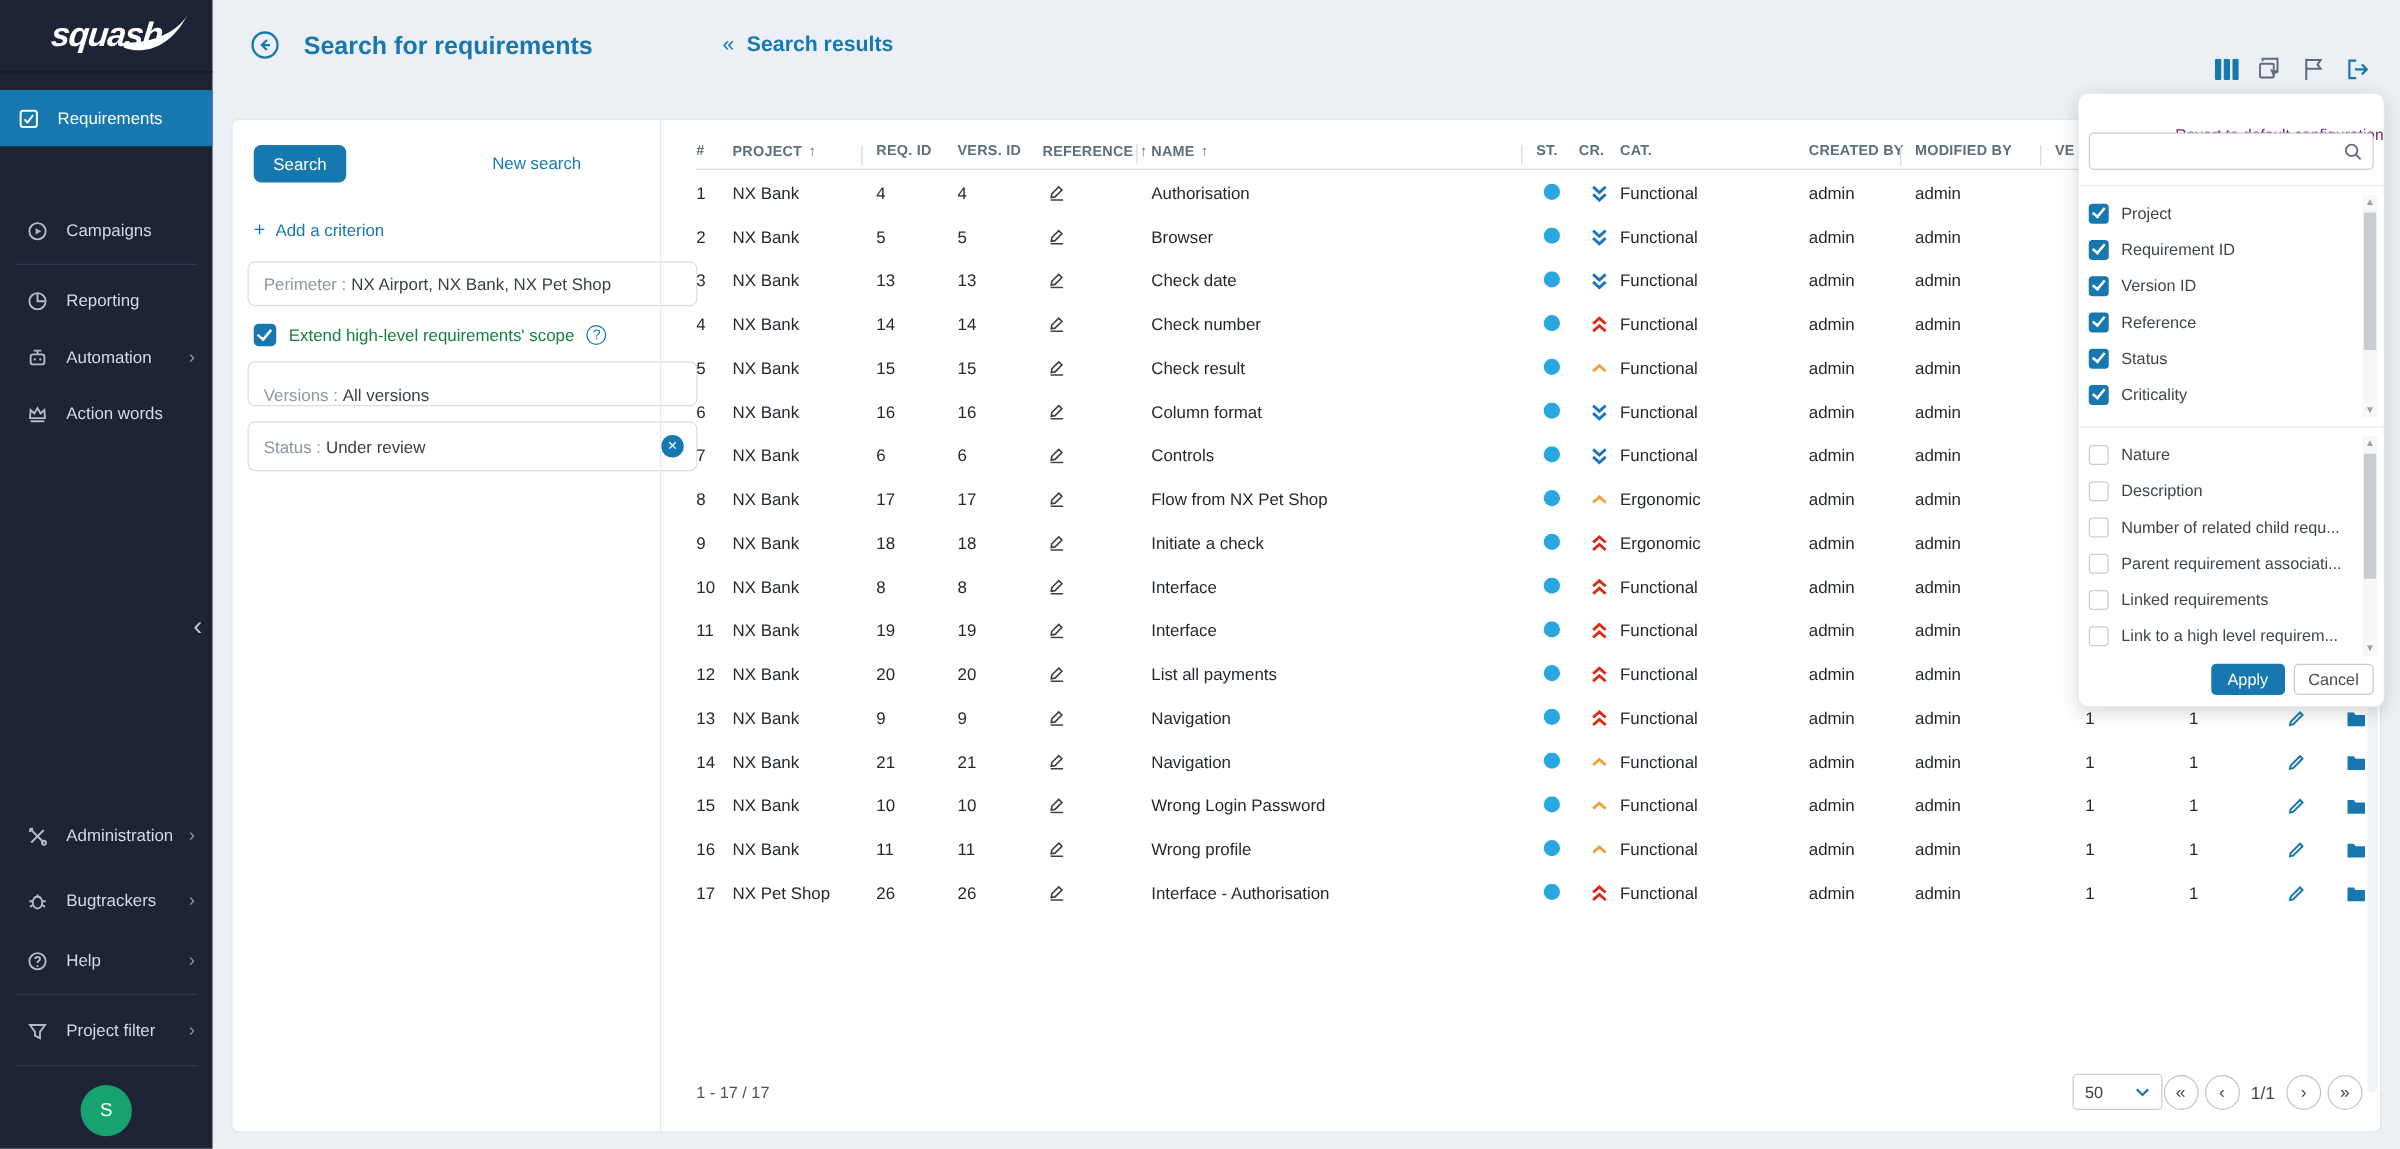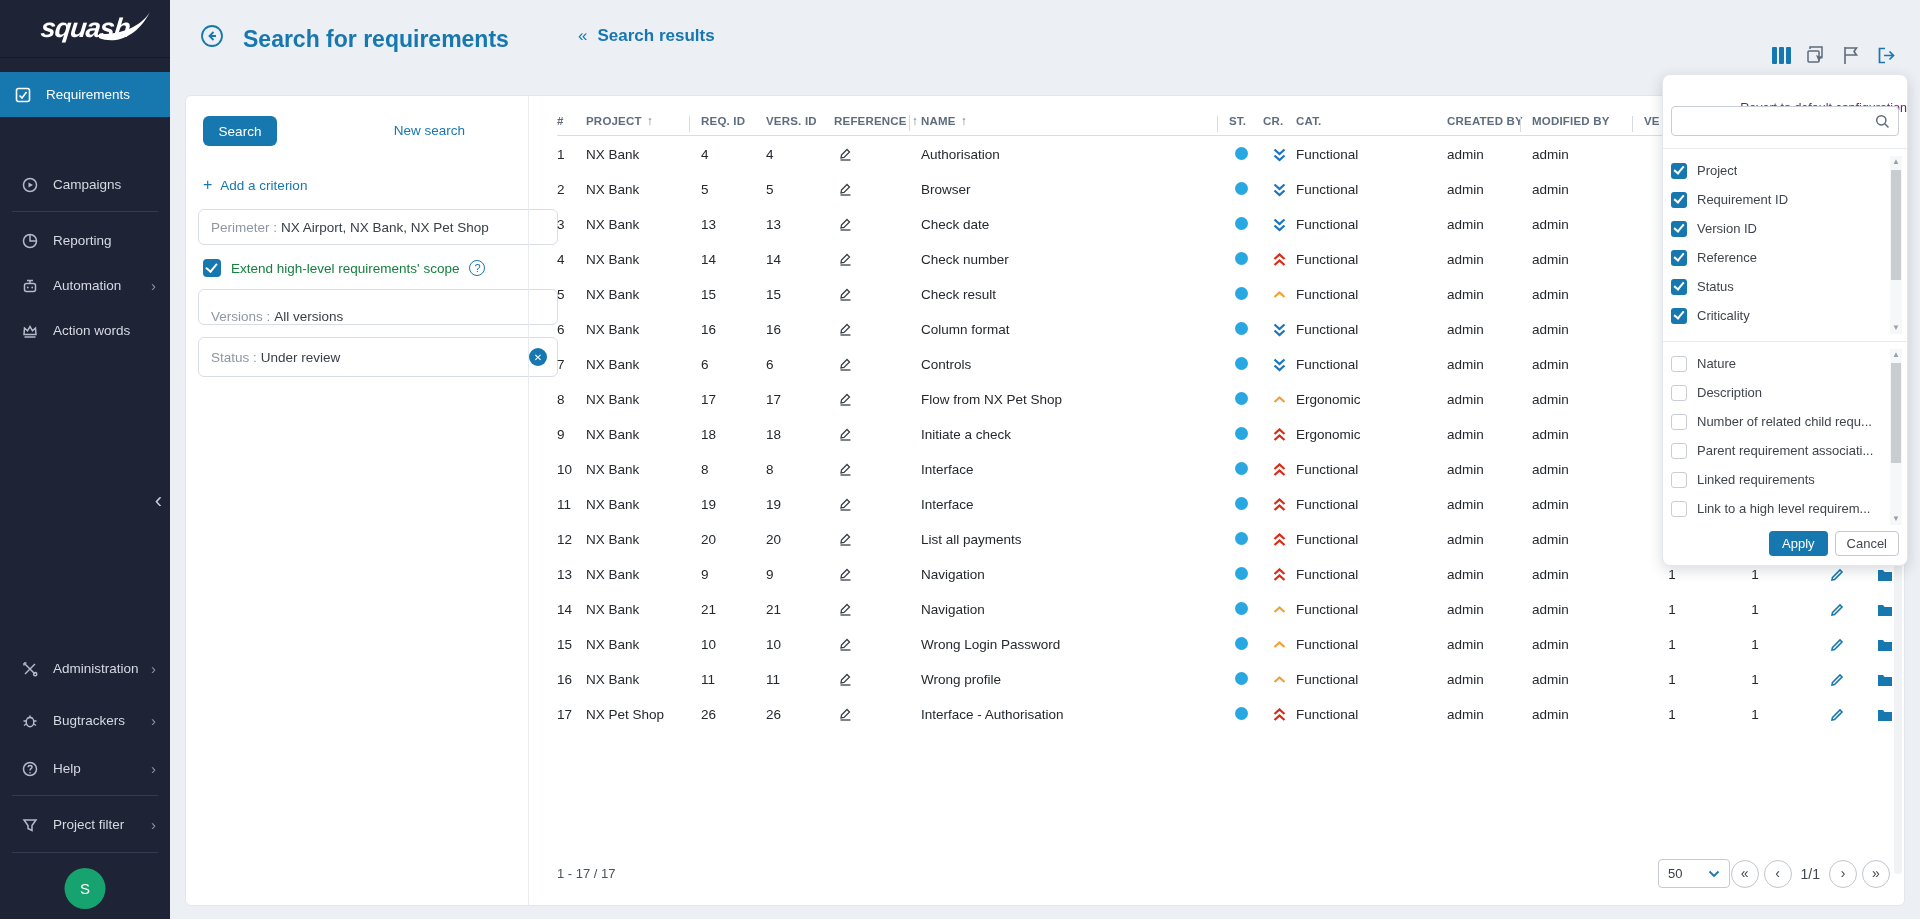--- a/index.html
+++ b/index.html
@@ -18,21 +18,21 @@
   .nav-item.active { background:#1777af; }
   .nav-item.active .lbl { color:#ffffff; }
   .nav-chevron { position:absolute; right:14px; color:#8e94a6; font-size:15px; line-height:1; }
   .side-divider { position:absolute; left:12px; width:146px; height:1px; background:#343a52; }
   .collapse-arrow { position:absolute; right:8px; top:490px; color:#c3c8d6; font-size:22px; line-height:1; cursor:pointer; }
   .avatar { position:absolute; left:50%; transform:translateX(-50%); top:868px; width:41px; height:41px; border-radius:50%; background:#16a36f; color:#fff; display:flex; align-items:center; justify-content:center; font-size:15px; cursor:pointer; }
 
   
   .topbar { position:absolute; left:170px; top:0; right:0; height:72px; }
   .back-btn { position:absolute; left:30px; top:24px; width:24px; height:24px; cursor:pointer; }
-  .page-title { position:absolute; left:73px; top:26px; font-size:23px; font-weight:bold; color:#1777af; }
+  .page-title { position:absolute; left:73px; top:26px; font-size:20px; font-weight:bold; color:#1777af; }
   .results-link { position:absolute; left:408px; top:26px; font-size:17px; font-weight:bold; color:#1777af; cursor:pointer; }
   .results-link .laquo { margin-right:10px; font-weight:normal; }
   .toolbar { position:absolute; top:44px; left:1600px; display:flex; gap:13px; align-items:center; }
   .tb-ic { width:22px; height:22px; cursor:pointer; display:flex; align-items:center; justify-content:center; }
 
   
   .card { position:absolute; left:185px; top:95px; width:1720px; height:811px; background:#fff; border:1px solid #e2e6eb; border-radius:6px; }
   .v-divider { position:absolute; left:342px; top:0; bottom:0; width:1px; background:#e8ebef; }
 
   

